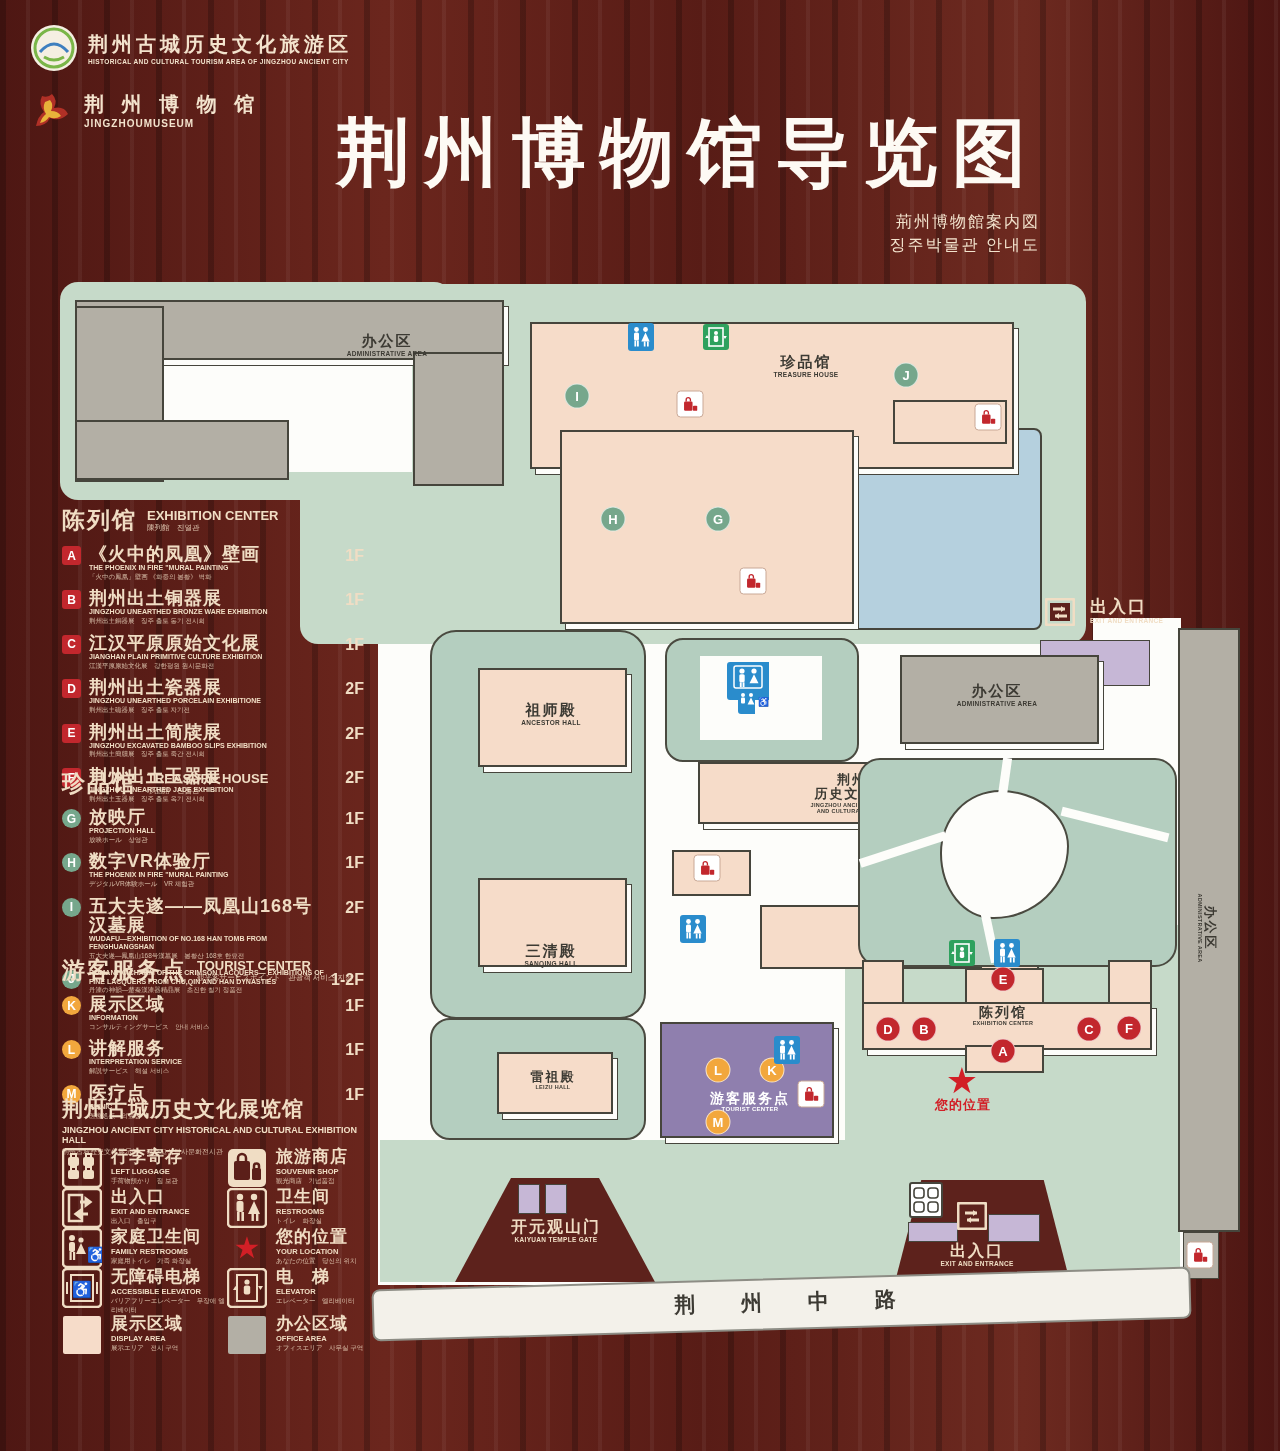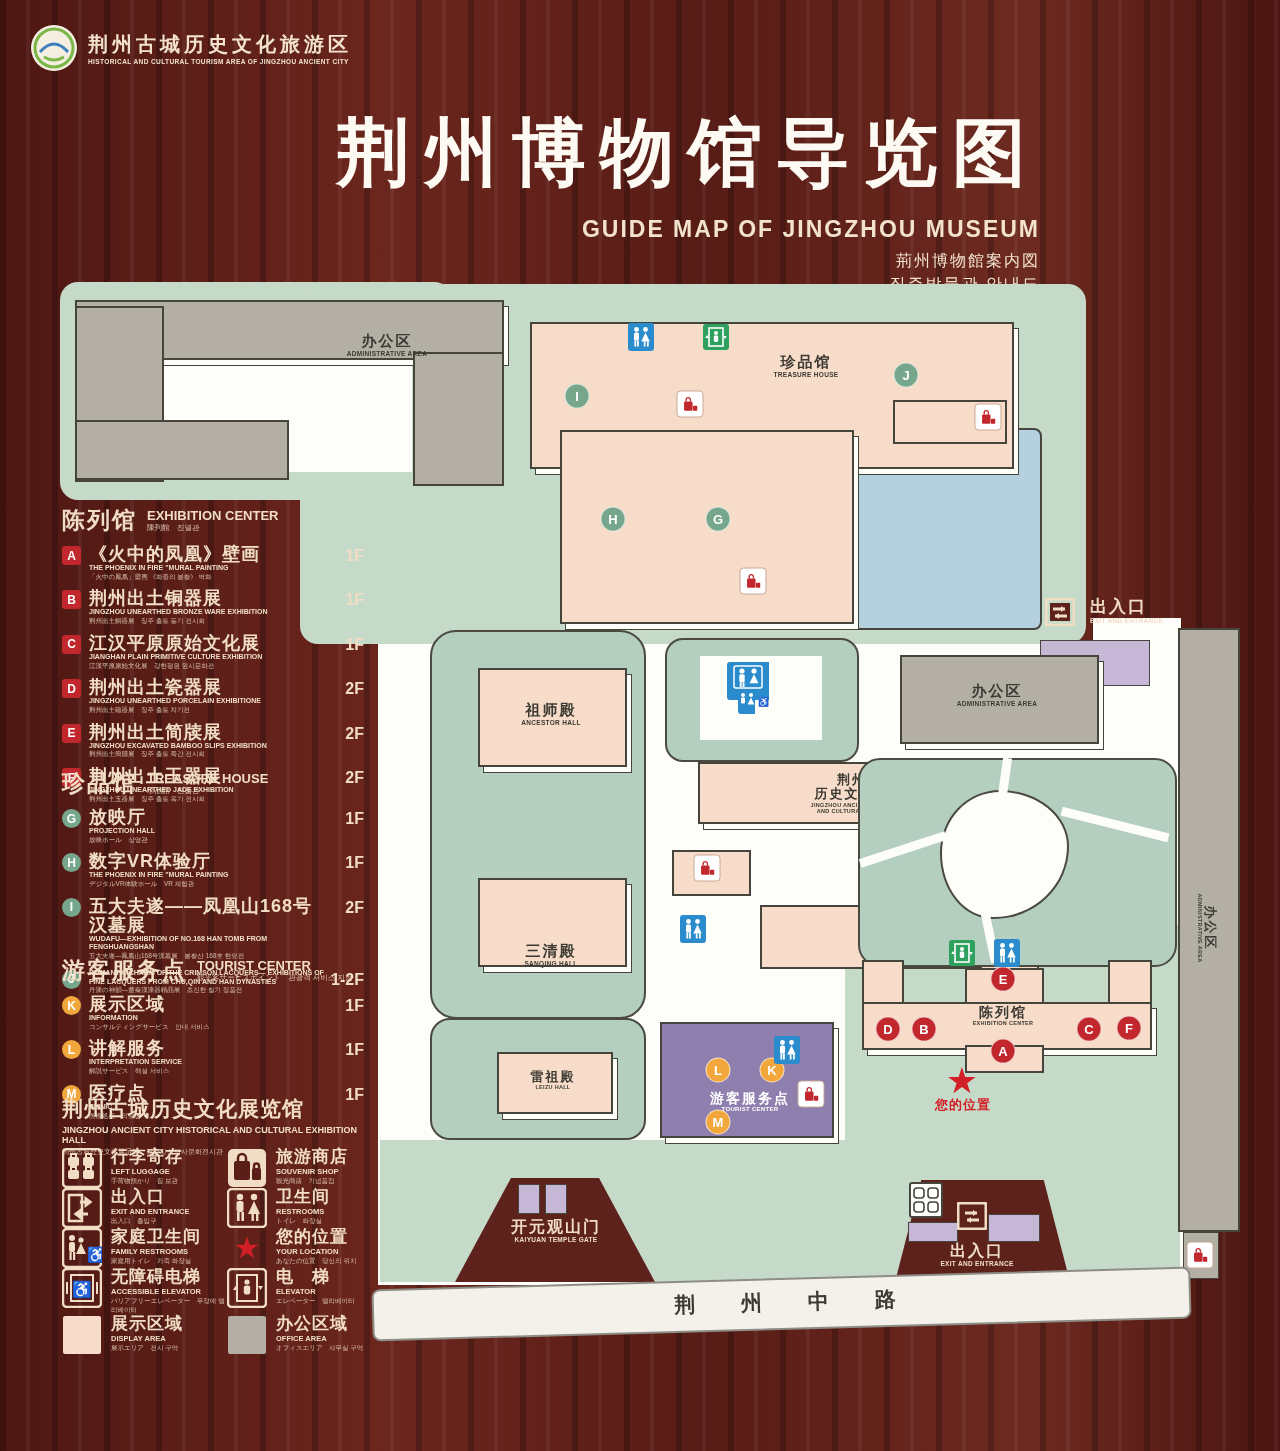--- a/index.html
+++ b/index.html
@@ -81,24 +81,33 @@
     <circle cx="24" cy="24" r="23" fill="#f5efe2"></circle>
     <circle cx="24" cy="24" r="19" fill="none" stroke="#7ab648" stroke-width="3"></circle>
     <path d="M10 28 q14 -16 28 0" fill="none" stroke="#3e7fbf" stroke-width="3"></path>
     <path d="M14 33 q10 6 20 0" fill="none" stroke="#7ab648" stroke-width="3"></path>
   </svg>
   <div>
     <div class="logo-zh">荆州古城历史文化旅游区</div>
     <div class="logo-en">HISTORICAL AND CULTURAL TOURISM AREA OF JINGZHOU ANCIENT CITY</div>
   </div>
 </div>
+<div class="abs logo-row" style="left:30px;top:88px;">
+  <svg width="44" height="44" viewBox="0 0 44 44">
+    <path d="M22 6 q6 6 2 14 q10 -2 14 6 q-8 8 -18 4 q-4 8 -14 8 q2 -10 8 -14 q-6 -8 -2 -16 q6 2 10 -2z" fill="#b03026"></path>
+    <path d="M20 12 q4 5 1 11 q7 0 10 5 q-6 4 -12 1 q-3 5 -9 6 q2 -6 6 -9 q-4 -6 -1 -12z" fill="#e8b33a"></path>
+  </svg>
+  <div>
+    <div class="logo-zh" style="letter-spacing:6px;">荆 州 博 物 馆</div>
+    <div class="logo2-en">JINGZHOUMUSEUM</div>
+  </div>
+</div>
 
 <div class="abs" style="left:250px;top:104px;width:790px;text-align:right;">
   <div class="title">荆州博物馆导览图</div>
-  <div class="sub-en" style="margin-top:12px;">GUIDE MAP OF JINGZHOU MUSEUM</div>
   <div class="sub-ja" style="margin-top:8px;">荊州博物館案内図</div>
   <div class="sub-ko" style="margin-top:2px;">징주박물관 안내도</div>
 </div>
 
 <div class="abs white" style="left:378px;top:640px;width:812px;height:645px;"></div>
 <div class="abs white" style="left:400px;top:345px;width:135px;height:295px;"></div>
 <div class="abs white" style="left:1093px;top:618px;width:88px;height:617px;"></div>
 
 <div class="abs sage" style="left:60px;top:282px;width:392px;height:218px;border-radius:18px;"></div>
 <div class="abs sage" style="left:300px;top:284px;width:786px;height:360px;border-radius:18px;"></div>

